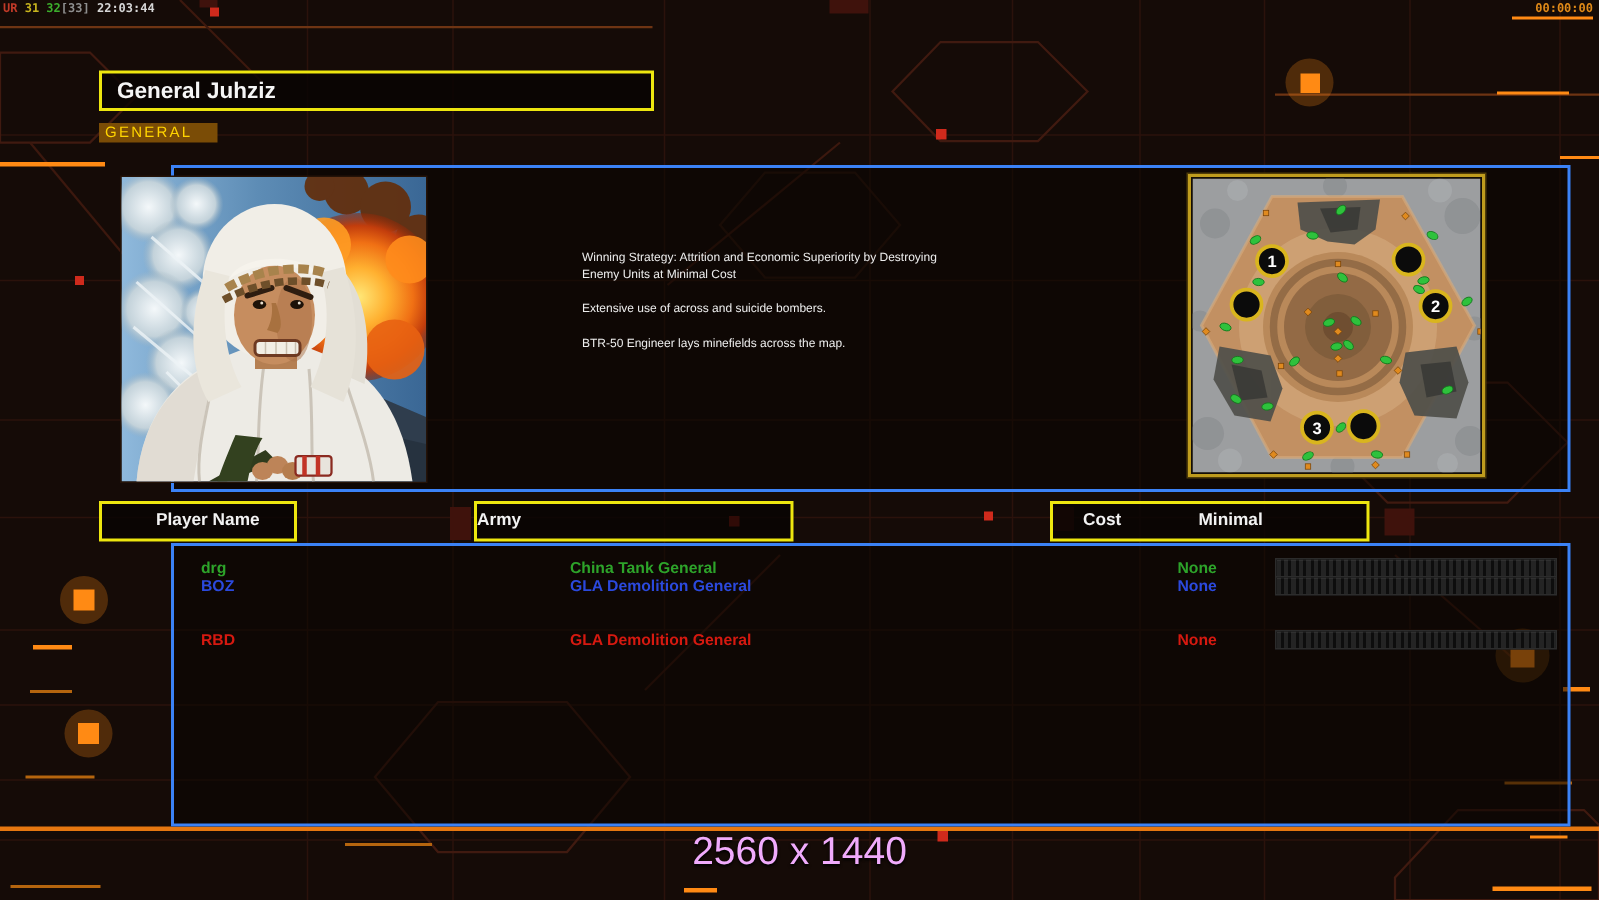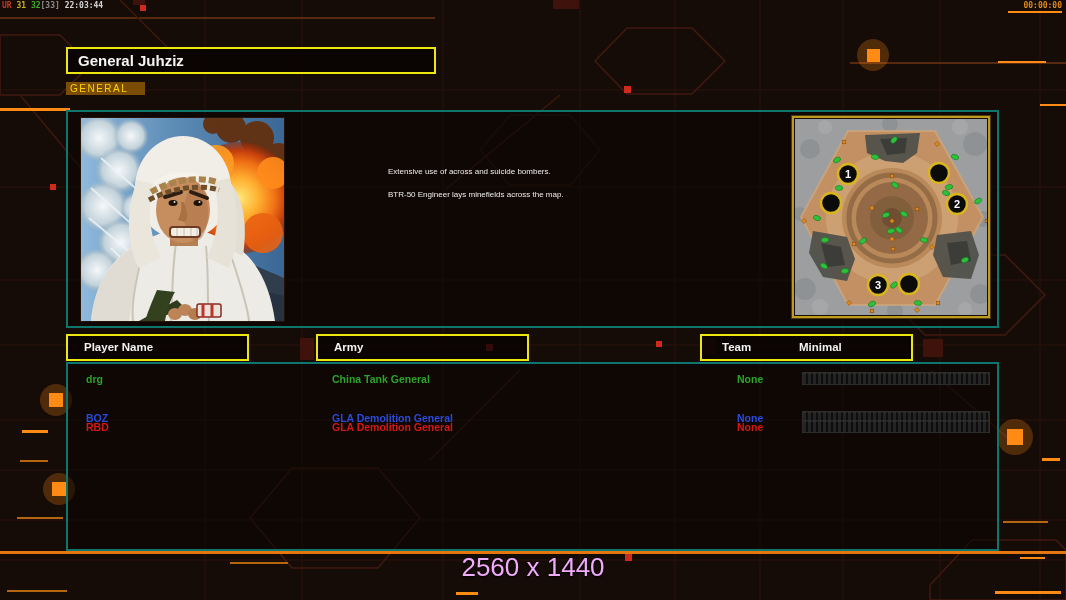--- a/index.html
+++ b/index.html
@@ -11,38 +11,38 @@
   #debug-overlay{position:absolute;left:2px;top:1px;font:bold 8px "DejaVu Sans Mono",monospace;letter-spacing:0;white-space:pre;}
   #match-timer{position:absolute;right:4px;top:1px;color:#e08a18;font:bold 8px "DejaVu Sans Mono",monospace;}
 
   
   #general-tab{position:absolute;left:66px;top:34px;height:13px;line-height:13px;
     background:#7a4c06;color:#ffd400;font-size:10px;font-weight:normal;letter-spacing:1.5px;padding:0 17px 0 4px;margin-top:48px;}
   #general-name-box{position:absolute;left:66px;top:47px;width:370px;height:27px;box-sizing:border-box;
     border:2px solid #ede60f;background:rgba(8,4,2,.82);color:#f5f5f5;
     font-size:15px;font-weight:bold;line-height:23px;padding-left:10px;}
 
-  .panel{position:absolute;box-sizing:border-box;border:2px solid #0f766e;background:rgba(10,5,2,.55);}
+  .panel{position:absolute;box-sizing:border-box;border:2px solid #3b82f6;background:rgba(10,5,2,.55);margin-left:48px;}
   #main-panel{left:66px;top:110px;width:933px;height:218px;}
   #players-panel{left:66px;top:362px;width:933px;height:189px;}
 
   #portrait-box{position:absolute;left:80px;top:117px;width:203px;height:203px;border:1px solid #241308;box-sizing:content-box;}
   #portrait-box svg{display:block;}
 
   #strategy-text{position:absolute;left:388px;top:166px;width:318px;color:#ededed;font-size:8px;line-height:11px;}
   #strategy-text .para{margin:0 0 12px 0;white-space:pre-line;}
 
   #map-box{position:absolute;left:792px;top:116px;width:198px;height:202px;box-sizing:border-box;
     border:2px solid #bf9c1e;outline:1px solid #4f3c08;background:#140e06;padding:1px;}
   #map-box svg{display:block;width:192px;height:196px;}
 
   .hdr-box{position:absolute;top:334px;height:27px;box-sizing:border-box;border:2px solid #ede60f;
     background:rgba(8,4,2,.8);color:#f2f2f2;font-weight:bold;font-size:11.5px;line-height:23px;}
-  #hdr-player{left:66px;width:183px;padding-left:16px;}
-  #hdr-army{left:316px;width:213px;padding-left:16px;}
+  #hdr-player{left:66px;width:132px;padding-left:36px;}
+  #hdr-army{left:316px;width:213px;padding-left:0;}
   #hdr-team-progress{left:700px;width:213px;}
   #hdr-team-progress .team-lbl{position:absolute;left:20px;}
   #hdr-team-progress .prog-lbl{position:absolute;left:97px;}
 
   .prow{position:absolute;left:0;width:100%;height:24px;font-size:10.5px;font-weight:bold;}
   .prow span{position:absolute;top:5px;}
   .pname{left:18px;}
   .parmy{left:264px;}
   .pteam{left:669px;}
   .pbar{position:absolute;left:734px;top:4px;width:188px;height:13px;background:#0c0c0c;border:1px solid #2c2c2c;box-sizing:border-box;
@@ -263,20 +263,22 @@
       <ellipse cx="94" cy="196" rx="7" ry="6" fill="#bd8458"></ellipse>
       <ellipse cx="104" cy="192" rx="7" ry="6" fill="#bd8458"></ellipse>
       <ellipse cx="114" cy="196" rx="7" ry="6" fill="#b57d4e"></ellipse>
       <rect x="116" y="186" width="24" height="13" rx="2" fill="#e8e4dc" stroke="#8a2a20" stroke-width="1.5"></rect>
       <line x1="122" y1="186" x2="122" y2="199" stroke="#c23326" stroke-width="3"></line>
       <line x1="131" y1="186" x2="131" y2="199" stroke="#c23326" stroke-width="3"></line>
     </svg>
   </div>
 
   <div id="strategy-text">
+    <div class="para">Winning Strategy: Attrition and Economic Superiority by Destroying
+ Enemy Units at Minimal Cost</div>
     <div class="para">Extensive use of across and suicide bombers.</div>
     <div class="para">BTR-50 Engineer lays minefields across the map.</div>
   </div>
 
   <div id="map-box">
     <svg viewBox="0 0 192 196">
       <rect width="192" height="196" fill="#9c9ea0"></rect>
       <g fill="#84878a" opacity="0.5">
         <circle cx="15" cy="30" r="10"></circle>
           <circle cx="180" cy="25" r="12"></circle>
@@ -364,34 +366,34 @@
     </svg>
   </div>
 
   <div id="hdr-player" class="hdr-box">
     <span>Player Name</span>
   </div>
   <div id="hdr-army" class="hdr-box">
     <span>Army</span>
   </div>
   <div id="hdr-team-progress" class="hdr-box">
-    <span class="team-lbl">Team</span>
+    <span class="team-lbl">Cost</span>
     <span class="prog-lbl">Minimal</span>
   </div>
 
   <div id="players-panel" class="panel">
     <div class="prow" style="top: 4px; color: rgb(45, 163, 42);">
       <span class="pname">drg</span>
       <span class="parmy">China Tank General</span>
       <span class="pteam">None</span>
       <div class="pbar">
           <div class="fill" style="width: 0%;"></div>
         </div>
     </div>
-    <div class="prow" style="top: 43px; color: rgb(43, 73, 221);">
+    <div class="prow" style="top: 16px; color: rgb(43, 73, 221);">
       <span class="pname">BOZ</span>
       <span class="parmy">GLA Demolition General</span>
       <span class="pteam">None</span>
       <div class="pbar">
           <div class="fill" style="width: 0%;"></div>
         </div>
     </div>
     <div class="prow" style="top: 52px; color: rgb(214, 25, 16); text-decoration: underline;">
       <span class="pname">RBD</span>
       <span class="parmy">GLA Demolition General</span>

